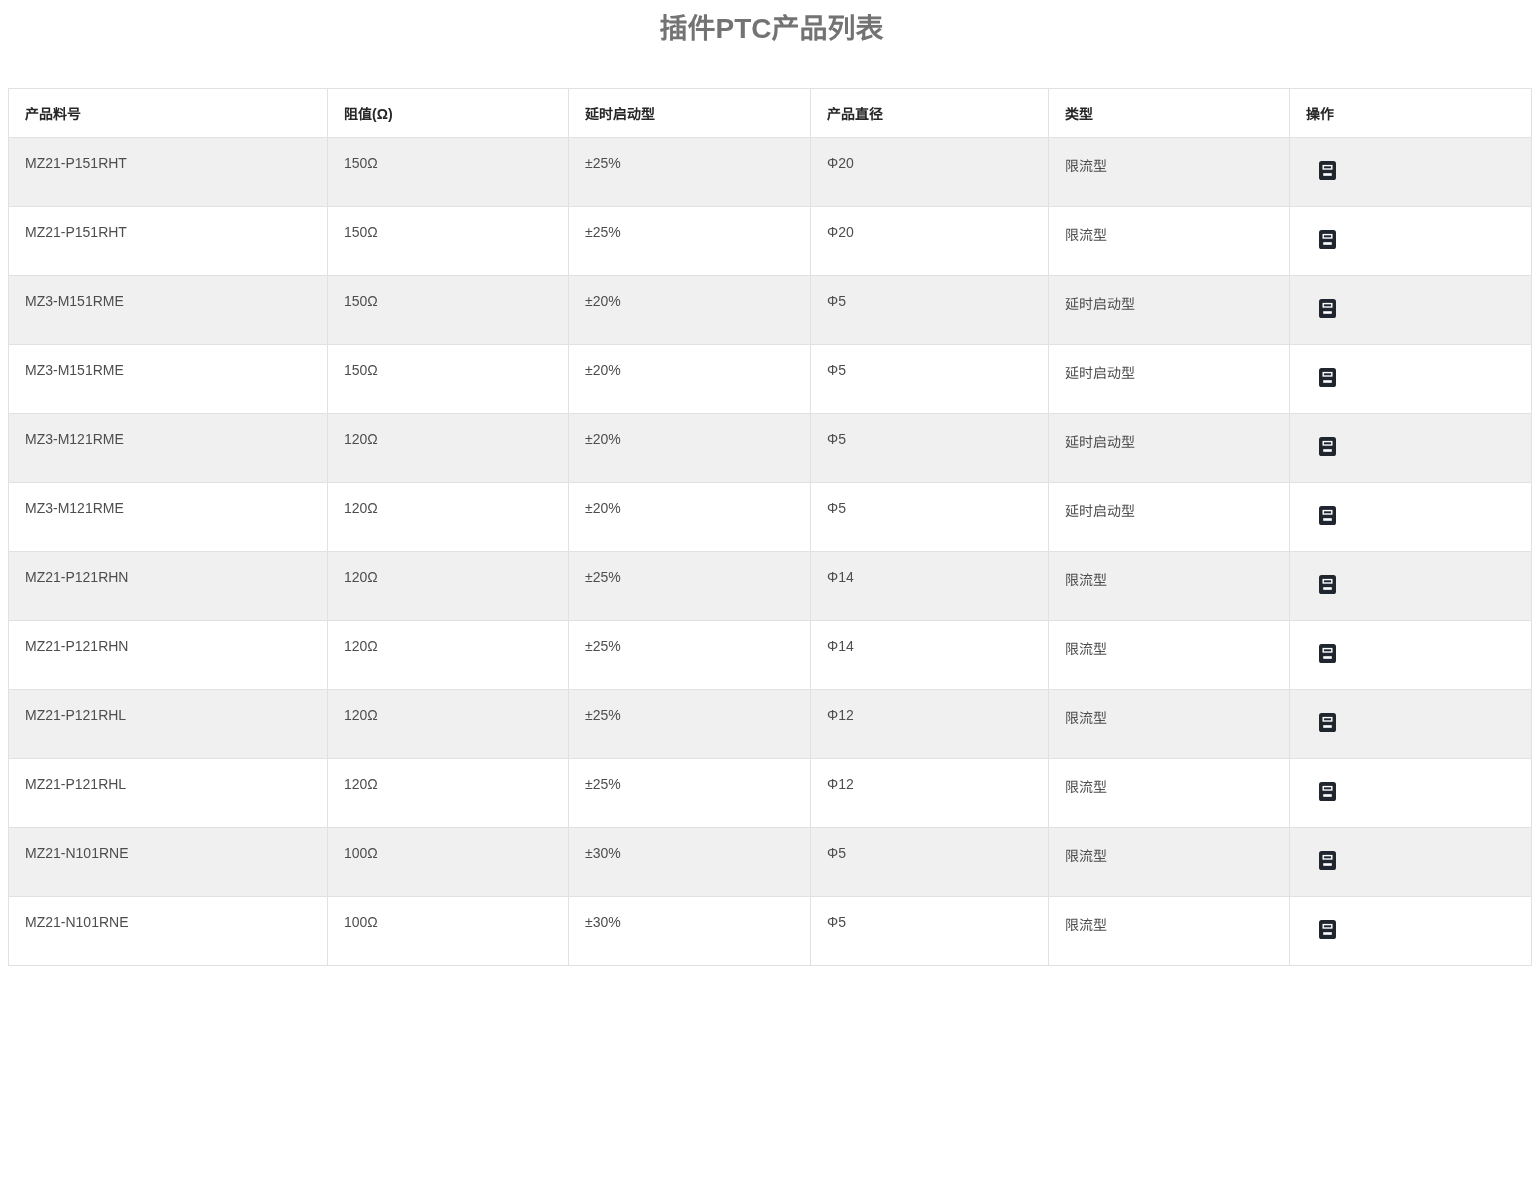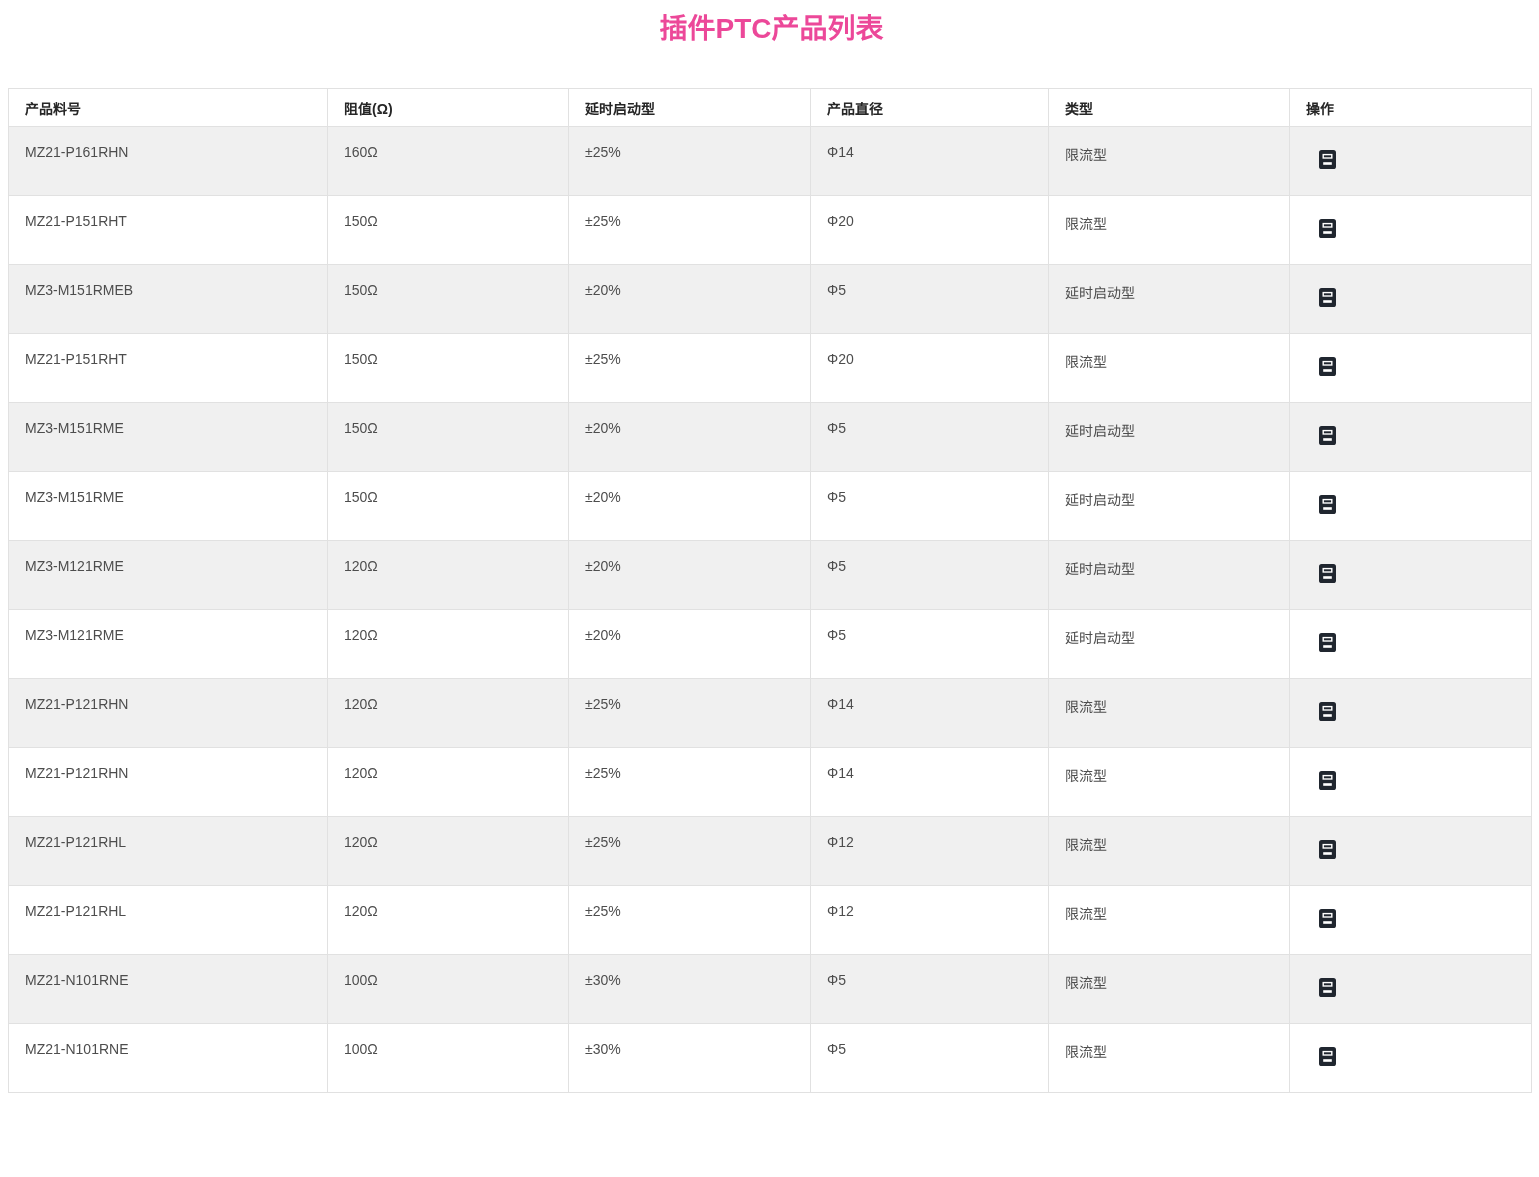--- a/index.html
+++ b/index.html
@@ -13,38 +13,38 @@
     width: 1539px;
     min-height: 1177px;
     background: #ffffff;
   }
   .page-title {
     margin: 12px 0 0 4px;
     text-align: center;
     font-size: 28px;
     line-height: 34px;
     font-weight: 700;
-    color: #ec4899;
+    color: #737373;
   }
   table.product-table {
     border-collapse: collapse;
     table-layout: fixed;
     width: 1523px;
     margin: 42px 8px 0 8px;
   }
   .product-table th,
   .product-table td {
     border: 1px solid #e1e1e1;
     text-align: left;
     font-size: 14px;
     overflow: hidden;
     white-space: nowrap;
   }
   .product-table thead th {
-    height: 38px;
+    height: 49px;
     padding: 8px 16px;
     vertical-align: middle;
     font-weight: 700;
     color: #262626;
     background: #ffffff;
   }
   .product-table tbody td {
     height: 69px;
     padding: 17px 16px 16px 16px;
     vertical-align: top;
@@ -82,57 +82,25 @@
           <th>产品料号</th>
           <th>阻值(Ω)</th>
           <th>延时启动型</th>
           <th>产品直径</th>
           <th>类型</th>
           <th>操作</th>
         </tr>
     </thead>
     <tbody>
         <tr>
-          <td>MZ21-P161RHN</td>
-          <td>160Ω</td>
-          <td>±25%</td>
-          <td>Φ14</td>
-          <td>限流型</td>
-          <td>
-  <span class="action-btn">
-    <svg class="doc-icon" width="17" height="19" viewBox="0 0 17 19" aria-hidden="true">
-      <rect x="0" y="0" width="17" height="19" rx="2.6" fill="#20262f"></rect>
-      <rect x="4.2" y="4.6" width="8.6" height="3.4" fill="none" stroke="#ffffff" stroke-width="1.4"></rect>
-      <rect x="4.2" y="12.2" width="8.6" height="2.6" fill="#ffffff"></rect>
-    </svg>
-  </span>
-</td>
-        </tr>
-        <tr>
           <td>MZ21-P151RHT</td>
           <td>150Ω</td>
           <td>±25%</td>
           <td>Φ20</td>
           <td>限流型</td>
-          <td>
-  <span class="action-btn">
-    <svg class="doc-icon" width="17" height="19" viewBox="0 0 17 19" aria-hidden="true">
-      <rect x="0" y="0" width="17" height="19" rx="2.6" fill="#20262f"></rect>
-      <rect x="4.2" y="4.6" width="8.6" height="3.4" fill="none" stroke="#ffffff" stroke-width="1.4"></rect>
-      <rect x="4.2" y="12.2" width="8.6" height="2.6" fill="#ffffff"></rect>
-    </svg>
-  </span>
-</td>
-        </tr>
-        <tr>
-          <td>MZ3-M151RMEB</td>
-          <td>150Ω</td>
-          <td>±20%</td>
-          <td>Φ5</td>
-          <td>延时启动型</td>
           <td>
   <span class="action-btn">
     <svg class="doc-icon" width="17" height="19" viewBox="0 0 17 19" aria-hidden="true">
       <rect x="0" y="0" width="17" height="19" rx="2.6" fill="#20262f"></rect>
       <rect x="4.2" y="4.6" width="8.6" height="3.4" fill="none" stroke="#ffffff" stroke-width="1.4"></rect>
       <rect x="4.2" y="12.2" width="8.6" height="2.6" fill="#ffffff"></rect>
     </svg>
   </span>
 </td>
         </tr>

